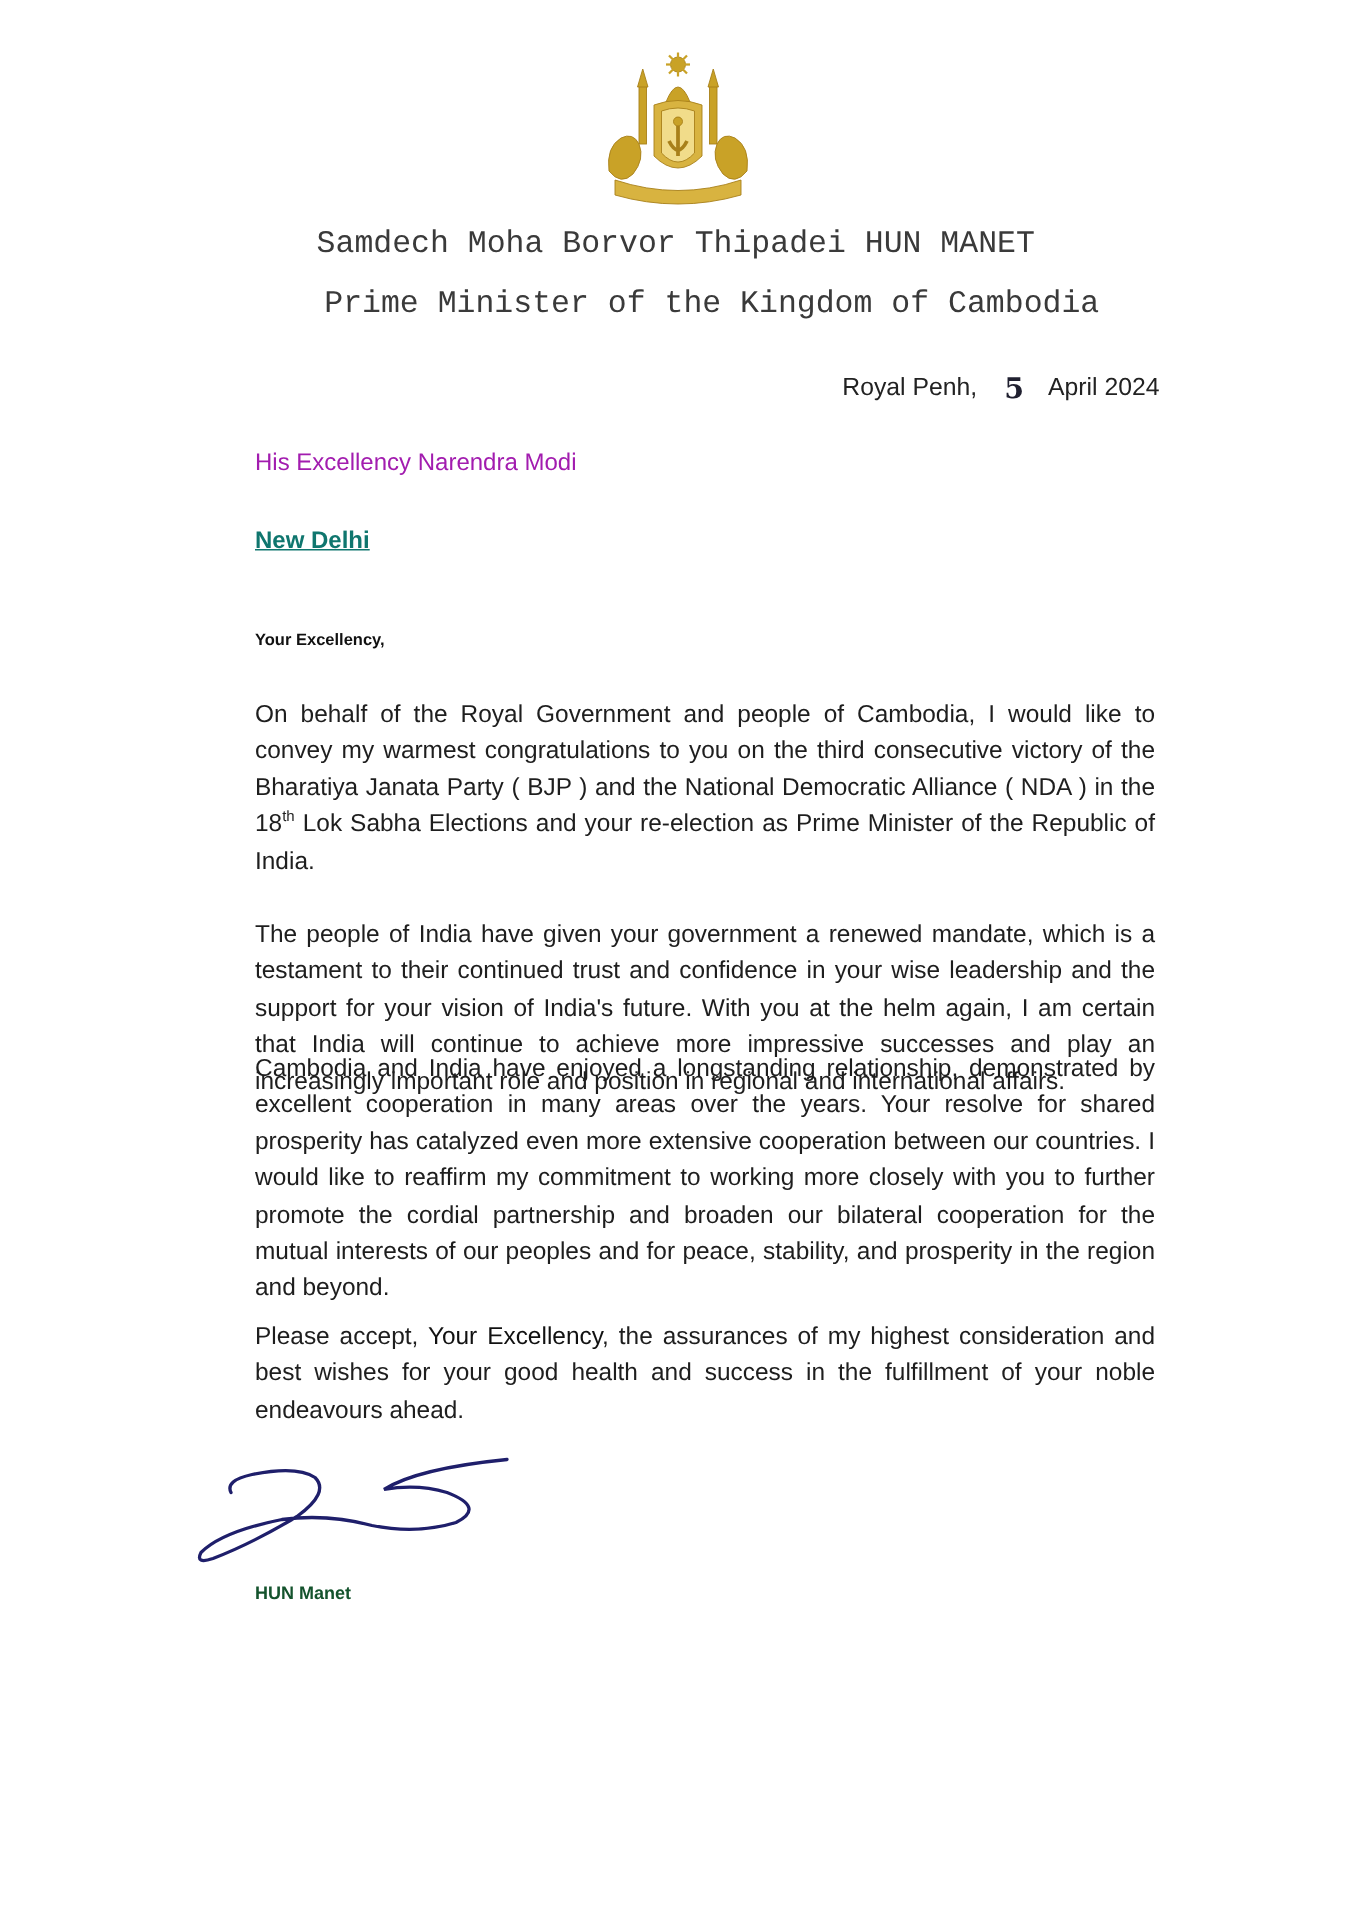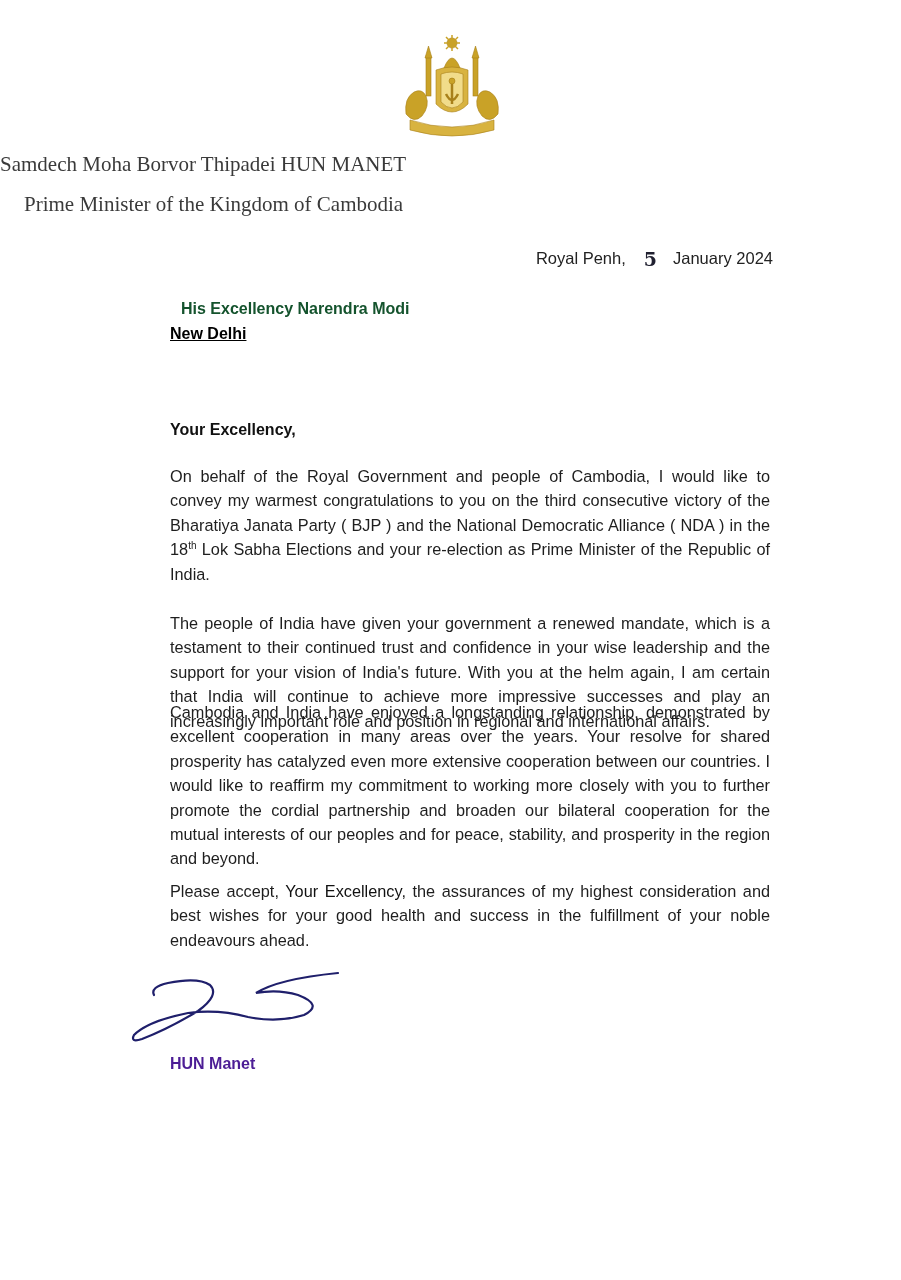--- a/index.html
+++ b/index.html
@@ -1,35 +1,35 @@
 <!DOCTYPE html>
 <html><head>
 <meta charset="utf-8">
 <style>
   html, body { margin: 0; padding: 0; background: #ffffff; }
   body { width: 901px; height: 1280px; position: relative; overflow: hidden; font-family: "Liberation Sans", sans-serif; color: #1a1a1a; }
   .emblem { position: absolute; left: 400px; top: 34px; width: 104px; height: 106px; }
-  .letterhead { position: absolute; left: 0; width: 901px; font-family: Liberation Serif, serif; color: #3a3a3a; font-size: 21px; }
+  .letterhead { position: absolute; left: 0; width: 901px; text-align: center; font-family: Liberation Mono, monospace; color: #3a3a3a; font-size: 21px; }
   .lh1 { top: 152px; }
   .lh2 { top: 192px; padding-left: 24px; }
   .dateline { position: absolute; top: 246px; right: 128px; font-size: 16.5px; color: #222; }
   .dateline .day { font-family: "DejaVu Serif", serif; font-size: 19px; font-weight: bold; color: #202030; margin: 0 16px 0 18px; position: relative; top: 2px; }
   .addr { position: absolute; left: 170px; top: 297px; font-size: 16px; line-height: 24.5px; color: #1c1c1c; }
-  .addr .b { font-weight: bold; color: #14532d; margin-left: 11px; }
-  .addr .u { text-decoration: underline; font-weight: bold; color: #000000; }
-  .salutation { position: absolute; left: 170px; top: 421px; font-size: 16px; font-weight: bold; color: #111; }
+  .addr .b { font-weight: normal; color: #a21caf; }
+  .addr .u { text-decoration: underline; font-weight: bold; color: #0f766e; margin-top: 27px; }
+  .salutation { position: absolute; left: 170px; top: 421px; font-size: 11px; font-weight: bold; color: #111; }
   .body { position: absolute; left: 170px; width: 600px; font-size: 16.3px; line-height: 24.4px; text-align: justify; color: #1e1e1e; }
   .p1 { top: 464px; }
   .p2 { top: 611px; }
   .p3 { top: 700px; }
   .p4 { top: 879px; }
   .body sup { font-size: 10px; line-height: 0; }
   .body b { font-weight: normal; color: #111; }
   .signature { position: absolute; left: 128px; top: 965px; width: 220px; height: 80px; }
-  .signame { position: absolute; left: 170px; top: 1055px; font-size: 16px; font-weight: bold; color: #4c1d95; }
+  .signame { position: absolute; left: 170px; top: 1055px; font-size: 12px; font-weight: bold; color: #14532d; }
 </style>
 </head>
 <body>
 
 <svg class="emblem" viewBox="0 0 104 106">
   <g fill="#c9a227" stroke="#a8801a" stroke-width="0.6">
     <circle cx="52" cy="9" r="5"></circle>
     <g stroke="#c9a227" stroke-width="1.5">
       <line x1="52" y1="1" x2="52" y2="17"></line>
         <line x1="44" y1="9" x2="60" y2="9"></line>
@@ -48,21 +48,21 @@
     <path d="M6 80 Q4 64 14 58 Q22 54 26 62 Q30 72 22 82 Q14 90 6 80 Z"></path>
     <path d="M98 80 Q100 64 90 58 Q82 54 78 62 Q74 72 82 82 Q90 90 98 80 Z"></path>
     <path d="M10 86 Q52 100 94 86 L94 96 Q52 108 10 96 Z" fill="#d8b340"></path>
   </g>
 </svg>
 
 <div class="letterhead lh1">Samdech Moha Borvor Thipadei HUN MANET</div>
 <div class="letterhead lh2">Prime Minister of the Kingdom of Cambodia</div>
 
 <div class="dateline">
-  <span>Royal Penh,</span><span class="day">5</span><span>January 2024</span>
+  <span>Royal Penh,</span><span class="day">5</span><span>April 2024</span>
 </div>
 
 <div class="addr">
   <div class="b">His Excellency Narendra Modi</div>
   <div class="u">New Delhi</div>
 </div>
 
 <div class="salutation">Your Excellency,</div>
 
 <div class="body p1"><span>On behalf of the Royal Government and people of Cambodia, I would like to convey my warmest congratulations to you on the third consecutive victory of the Bharatiya Janata Party ( BJP ) and the National Democratic Alliance ( NDA ) in the 18</span><sup>th</sup><span> Lok Sabha Elections and your re-election as Prime Minister of the Republic of India.</span></div>

